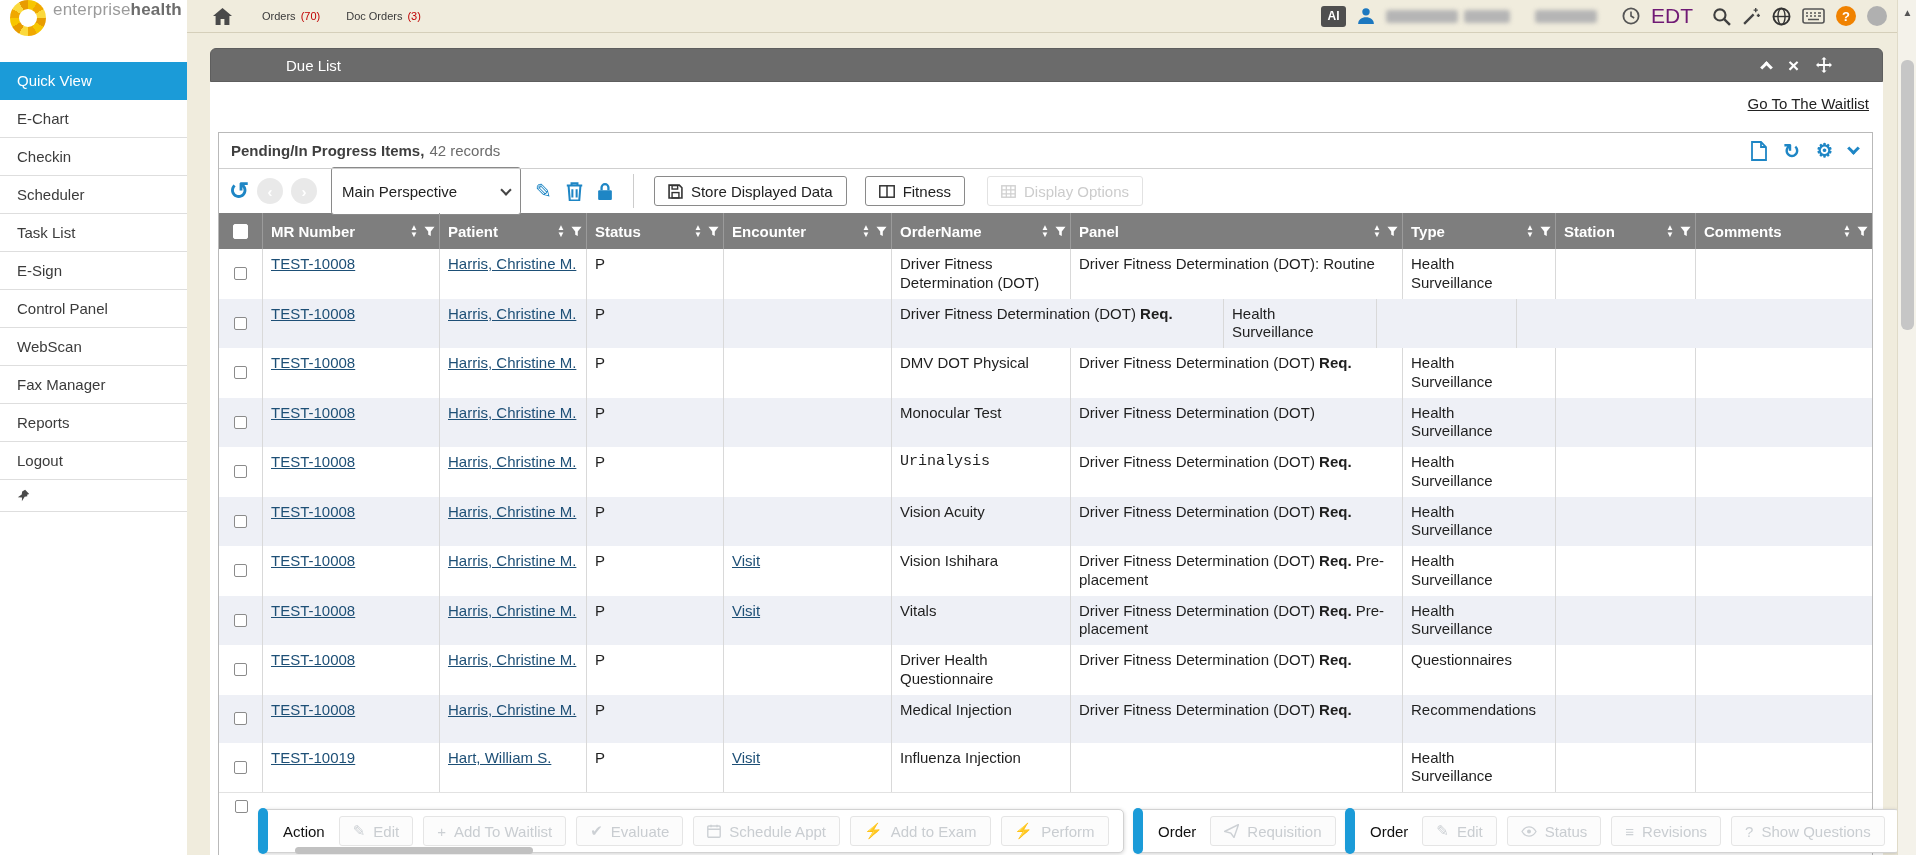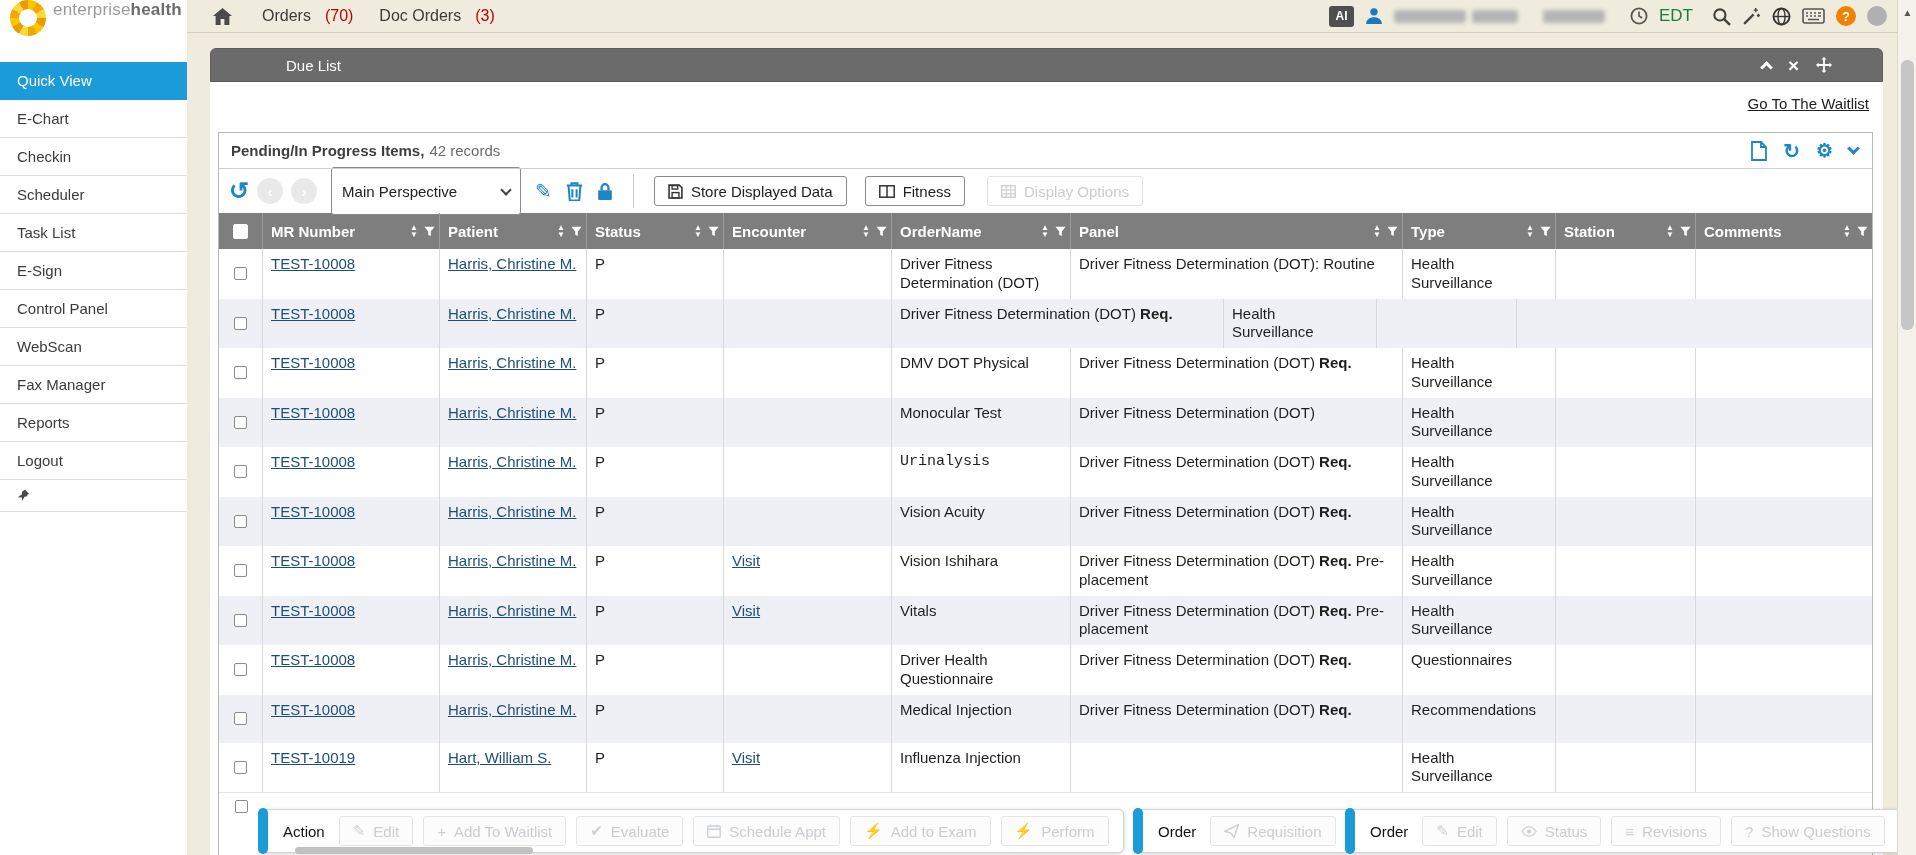--- a/index.html
+++ b/index.html
@@ -8,26 +8,26 @@
 
   
   .logo-block{position:absolute;left:0;top:0;width:187px;height:62px;background:#fff;z-index:6;display:flex;align-items:flex-start;padding-left:10px;gap:7px}
   .sunburst{width:36px;height:36px;border-radius:50%;background:conic-gradient(#f7c600 0 30deg,#f0a800 30deg 60deg,#fbd93d 60deg 90deg,#e89c00 90deg 120deg,#f7c600 120deg 150deg,#f0a800 150deg 180deg,#fbd93d 180deg 210deg,#e89c00 210deg 240deg,#f7c600 240deg 270deg,#f0a800 270deg 300deg,#fbd93d 300deg 330deg,#e89c00 330deg 360deg);position:relative;flex:0 0 auto}
   .sunburst::after{content:'';position:absolute;left:9px;top:9px;width:18px;height:18px;border-radius:50%;background:#fff}
   .wordmark{font-size:17px;color:#9b9b9b;letter-spacing:.2px}
   .wordmark b{color:#6d6d6d}
 
   .topbar{position:absolute;left:187px;top:0;width:1710px;height:33px;background:#f0ecdd;border-bottom:1px solid #d5cfba;display:flex;align-items:center;padding:0 10px 0 26px;gap:8px}
   .topnav{display:flex;align-items:center;gap:26px;margin-left:22px}
-  .topnav-item{font-size:16px;color:#3a3a3a;cursor:pointer;display:flex;gap:14px}
+  .topnav-item{font-size:11px;color:#3a3a3a;cursor:pointer;display:flex;gap:5px}
   .topnav-count{color:#c00000}
   .topbar-right{margin-left:auto;display:flex;align-items:center;gap:11px}
   .ai-badge{width:25px;height:21px;border-radius:3px;background:#4f4f4f;color:#fff;font-weight:bold;font-size:12px;display:flex;align-items:center;justify-content:center}
   .blur-bar{height:13px;border-radius:3px;background:#b5b5b5;filter:blur(2px)}
-  .tz{font-size:17px;color:#15803d}
+  .tz{font-size:21px;color:#701a75}
   .help-badge{width:20px;height:20px;border-radius:50%;background:#f08200;color:#fff;font-weight:bold;font-size:13px;display:flex;align-items:center;justify-content:center}
   .avatar{width:20px;height:20px;border-radius:50%;background:#b0b0b0}
   .ico{display:inline-flex;align-items:center;justify-content:center}
 
   
   .sidebar{position:absolute;left:0;top:62px;width:187px;bottom:0;background:#fff;z-index:5}
   .sb-item{height:38px;display:flex;align-items:center;padding-left:17px;font-size:15px;color:#3b3b3b;border-bottom:1px solid #dedede;cursor:pointer}
   .sb-item.active{background:#1b9bd8;color:#fff;border-bottom-color:#1b9bd8}
   .sb-pin-row{height:32px;display:flex;align-items:center;padding-left:17px;border-bottom:1px solid #dedede}
 

